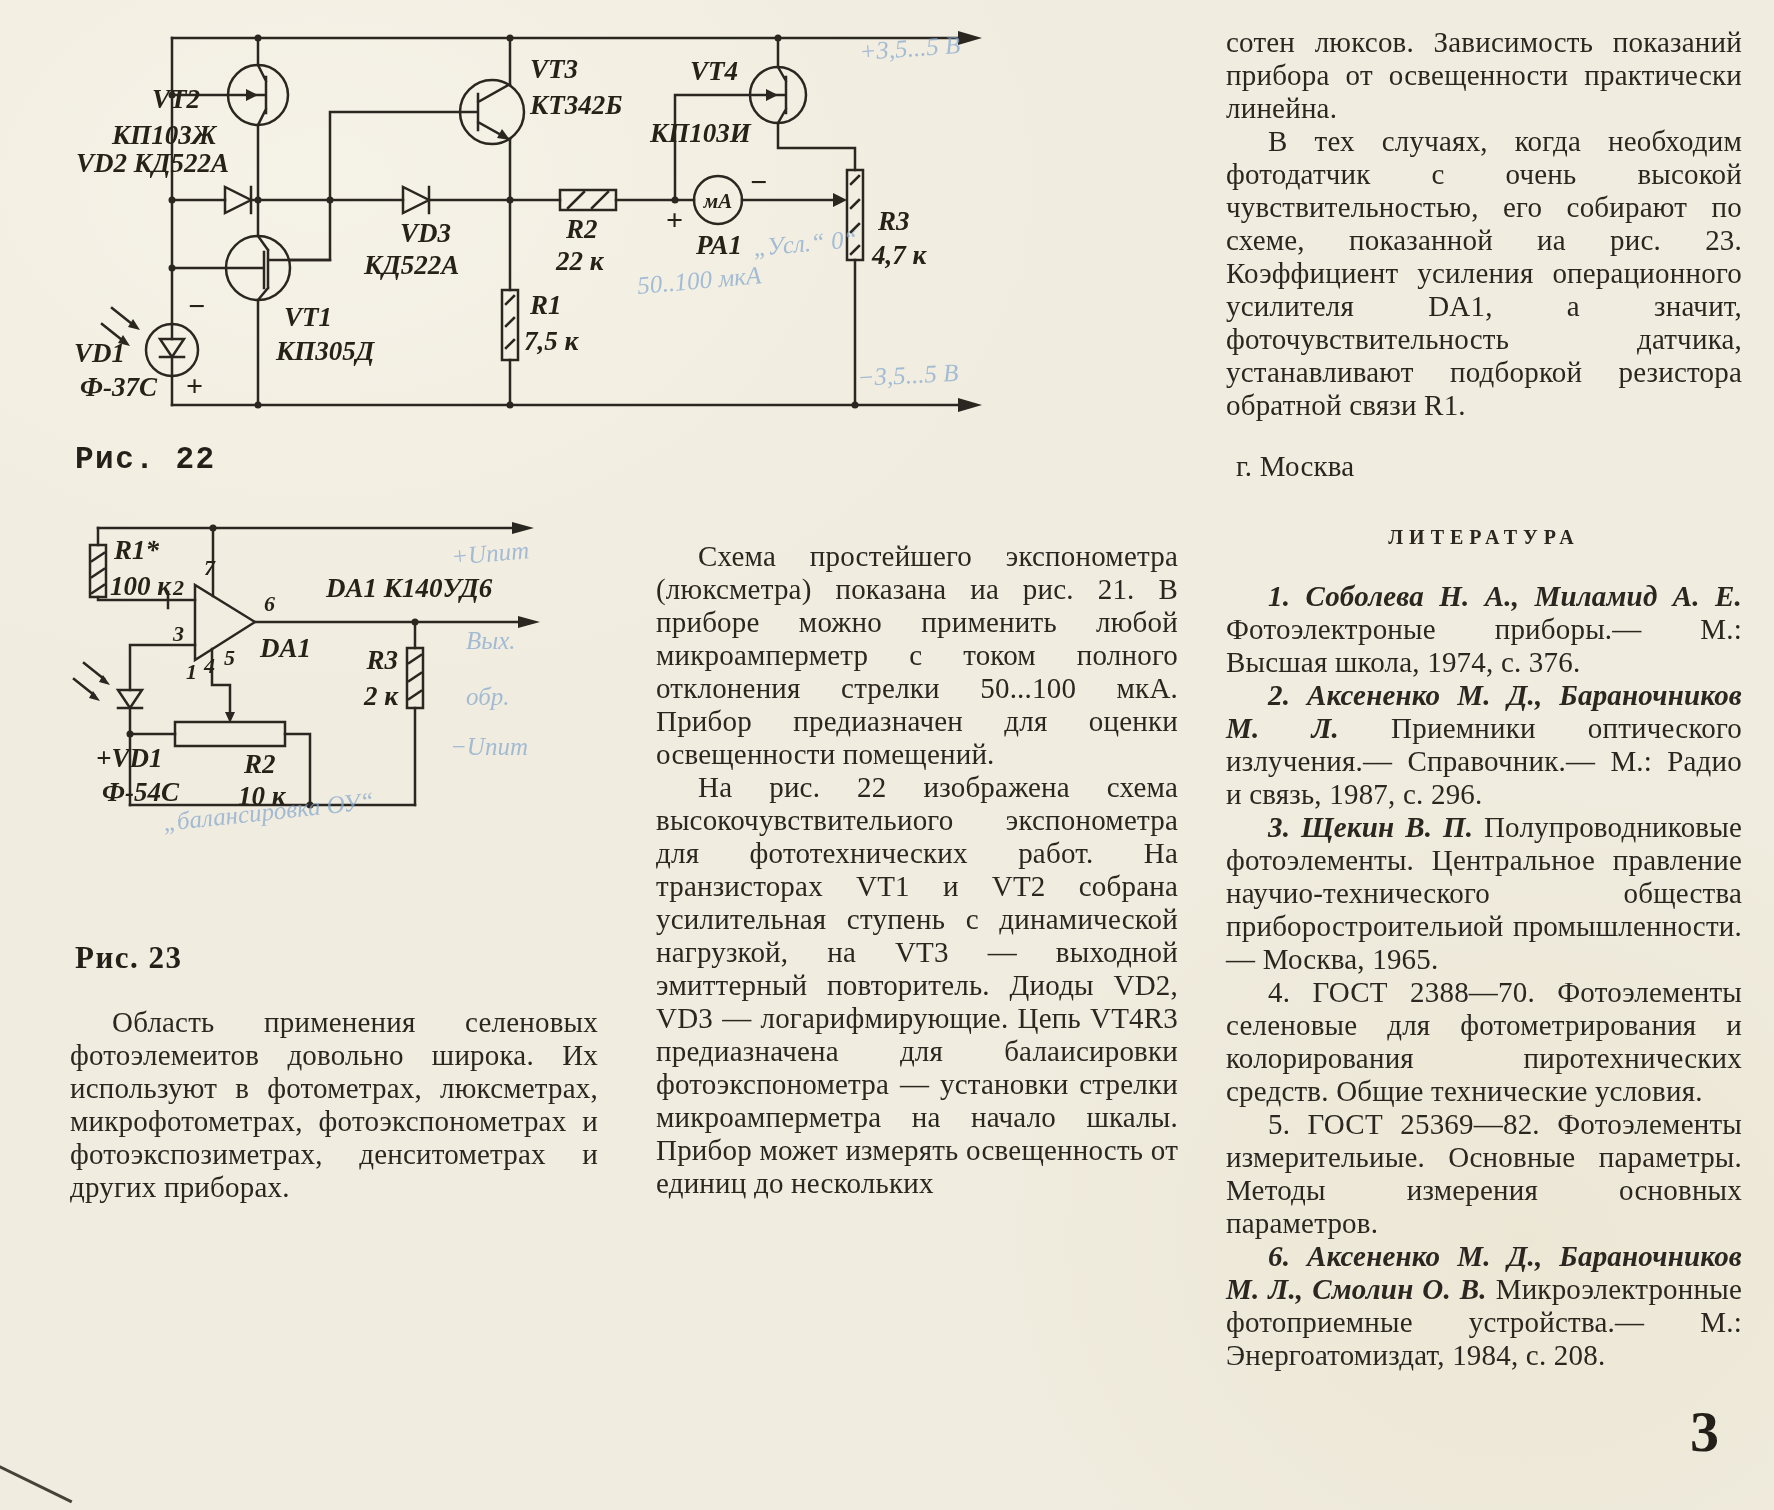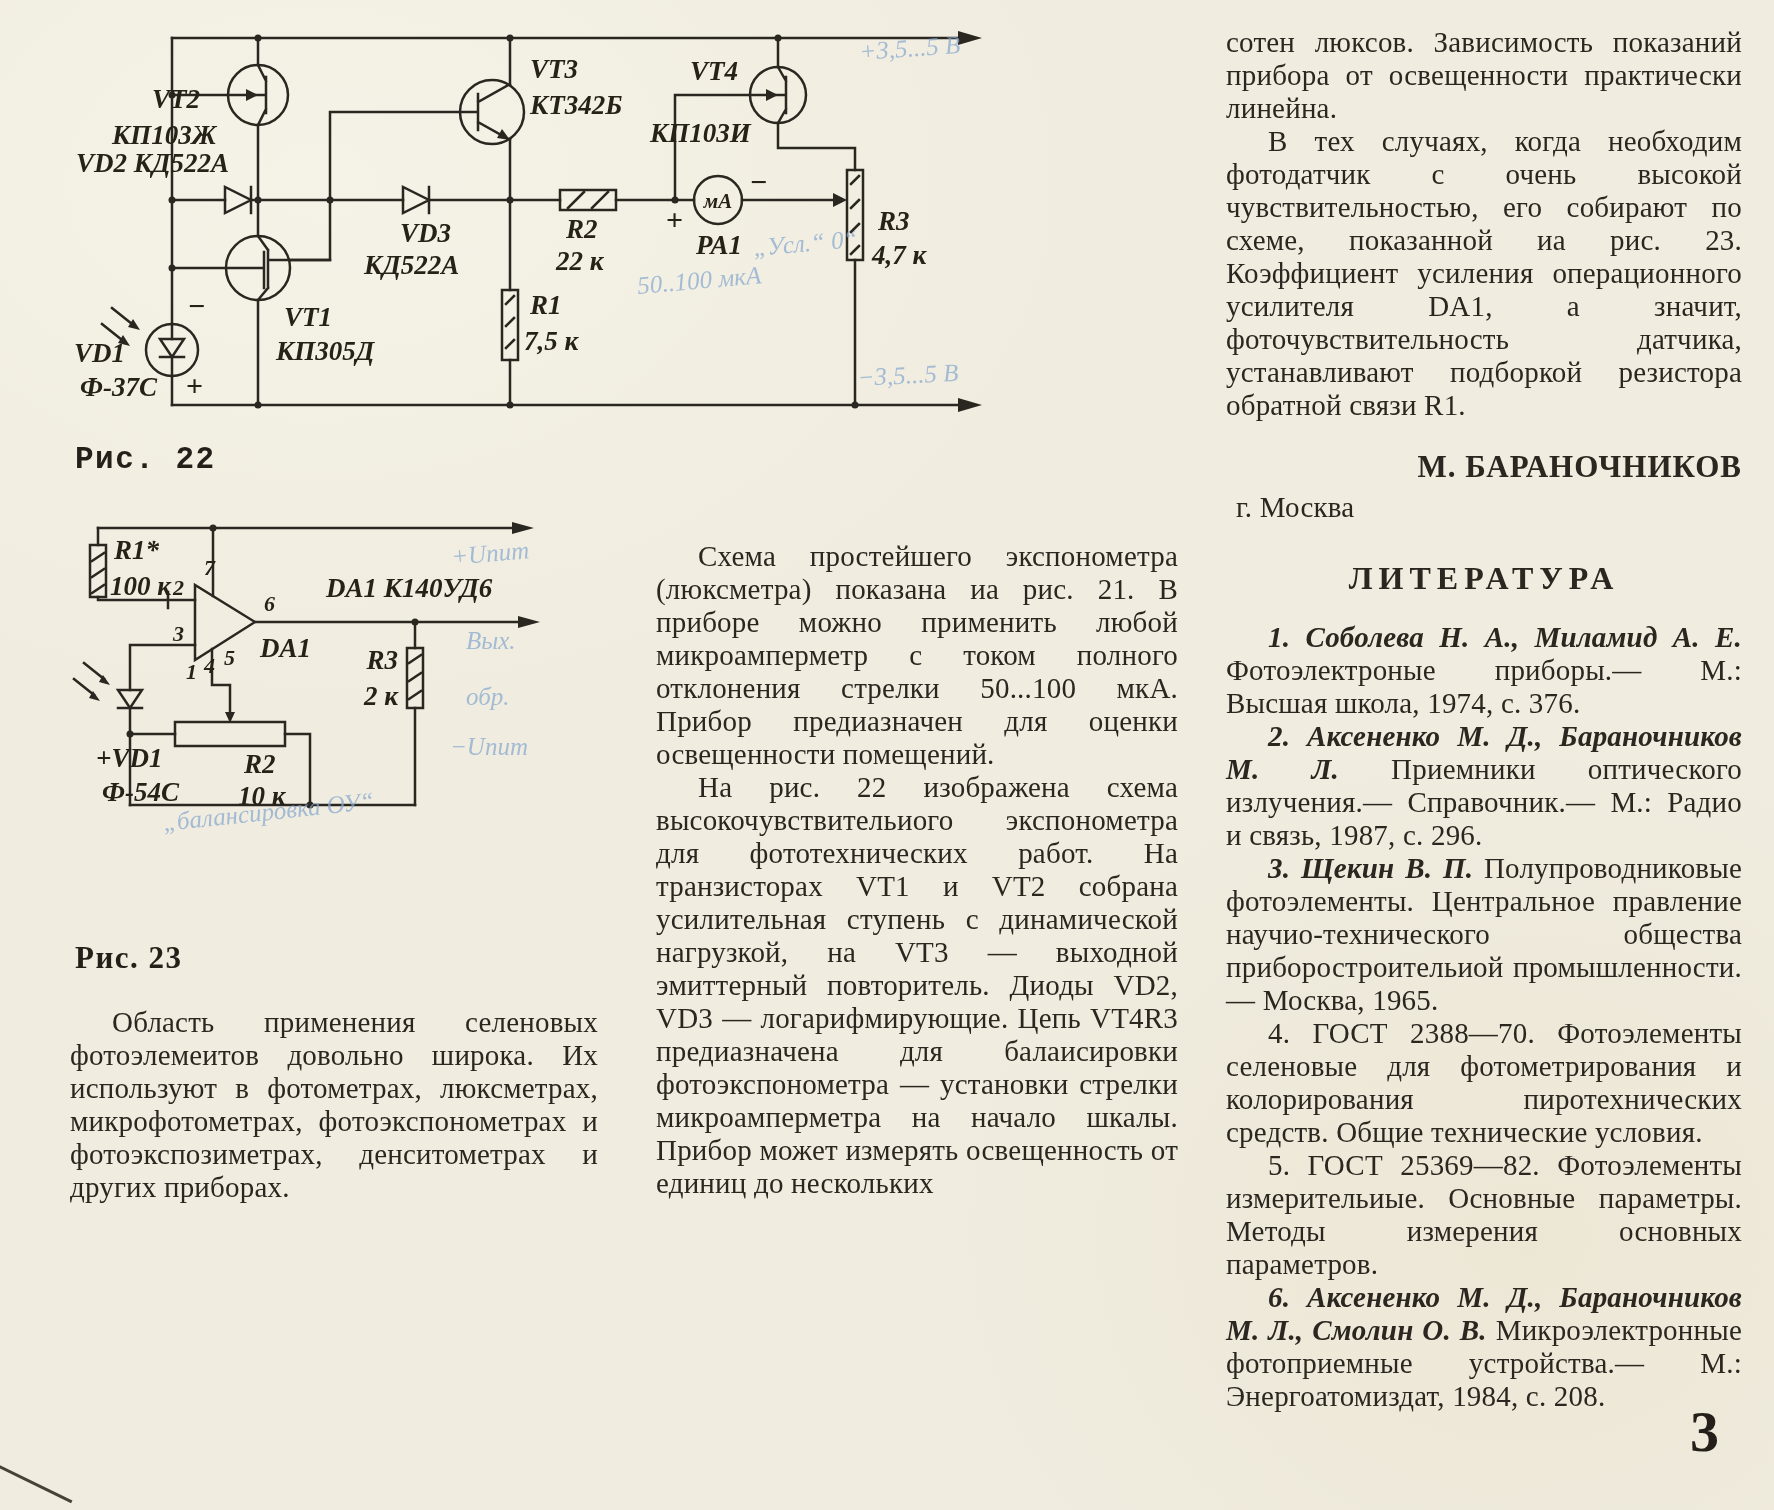--- a/index.html
+++ b/index.html
@@ -17,21 +17,21 @@
   .col p { margin:0; text-indent:42px; }
   .col p.no-indent { text-indent:0; }
   .col-left  { left:70px;  top:1006px; width:528px; }
   .col-middle{ left:656px; top:540px;  width:522px; }
   .col-right { left:1226px; top:26px;  width:516px; }
   .fig-caption { position:absolute; font-weight:bold; font-size:31px; letter-spacing:1.5px; color:#241f18; }
   .byline { margin-top:28px; }
   .byline-prepared { font-weight:bold; text-align:right; padding-right:88px; }
   .byline-author { font-weight:bold; font-size:31px; text-align:right; letter-spacing:1px; margin-top:4px; }
   .byline-city { margin-top:8px; padding-left:10px; }
-  .lit-heading { text-align:center; font-weight:bold; letter-spacing:6px; margin:38px 0 26px 0; font-size:32px; }
+  .lit-heading { text-align:center; font-weight:bold; letter-spacing:6px; margin:38px 0 26px 0; font-size:20px; }
   .ref { margin:0; text-indent:42px; }
   .ref-bold { font-weight:bold;font-style:italic; }
   .page-number { position:absolute; left:1690px; top:1398px; font-size:58px; font-weight:bold; color:#241f18; }
   .schematic { position:absolute; }
   .sch-stroke { stroke:#2a2620; stroke-width:2.5; fill:none; stroke-linecap:square; }
   .sch-fill { fill:#2a2620; stroke:none; }
   text.lbl    { font:italic 700 27px "Liberation Serif", serif; fill:#262218; }
   text.lbl-sm { font:italic 700 21px "Liberation Serif", serif; fill:#262218; }
   text.pin    { font:italic 700 22px "Liberation Serif", serif; fill:#262218; }
   text.sign   { font:700 30px "Liberation Serif", serif; fill:#262218; }
@@ -205,21 +205,20 @@
   <div class="col col-middle">
     <p>Схема простейшего экспонометра (люксметра) показана иа рис. 21. В приборе можно применить любой микроамперметр с током полного отклонения стрелки 50...100 мкА. Прибор предиазначен для оценки освещенности помещений.</p>
     <p>На рис. 22 изображена схема высокочувствительиого экспонометра для фототехнических работ. На транзисторах VT1 и VT2 собрана усилительная ступень с динамической нагрузкой, на VT3 — выходной эмиттерный повторитель. Диоды VD2, VD3 — логарифмирующие. Цепь VT4R3 предиазначена для балаисировки фотоэкспонометра — установки стрелки микроамперметра на начало шкалы. Прибор может измерять освещенность от единиц до нескольких</p>
   </div>
 
   <div class="col col-right">
     <p class="no-indent">сотен люксов. Зависимость показаний прибора от освещенности практически линейна.</p>
     <p>В тех случаях, когда необходим фотодатчик с очень высокой чувствительностью, его собирают по схеме, показанной иа рис. 23. Коэффициент усиления операционного усилителя DA1, а значит, фоточувствительность датчика, устанавливают подборкой резистора обратной связи R1.</p>
 
     <div class="byline">
-      <div class="byline-author">М. БАРАНОЧНИКОВ</div>
       <div class="byline-city">г. Москва</div>
     </div>
 
     <div class="lit-heading">ЛИТЕРАТУРА</div>
 
     <p class="ref"><span class="ref-bold">1. Соболева Н. А., Миламид А. Е.</span><span> Фотоэлектроные приборы.— М.: Высшая школа, 1974, с. 376.</span></p>
     <p class="ref"><span class="ref-bold">2. Аксененко М. Д., Бараночников М. Л.</span><span> Приемники оптического излучения.— Справочник.— М.: Радио и связь, 1987, с. 296.</span></p>
     <p class="ref"><span class="ref-bold">3. Щекин В. П.</span><span> Полупроводниковые фотоэлементы. Центральное правление научио-технического общества приборостроительиой промышленности.— Москва, 1965.</span></p>
     <p class="ref"><span class="ref-bold"></span><span>4. ГОСТ 2388—70. Фотоэлементы селеновые для фотометрирования и колорирования пиротехнических средств. Общие технические условия.</span></p>
     <p class="ref"><span class="ref-bold"></span><span>5. ГОСТ 25369—82. Фотоэлементы измерительиые. Основные параметры. Методы измерения основных параметров.</span></p>

